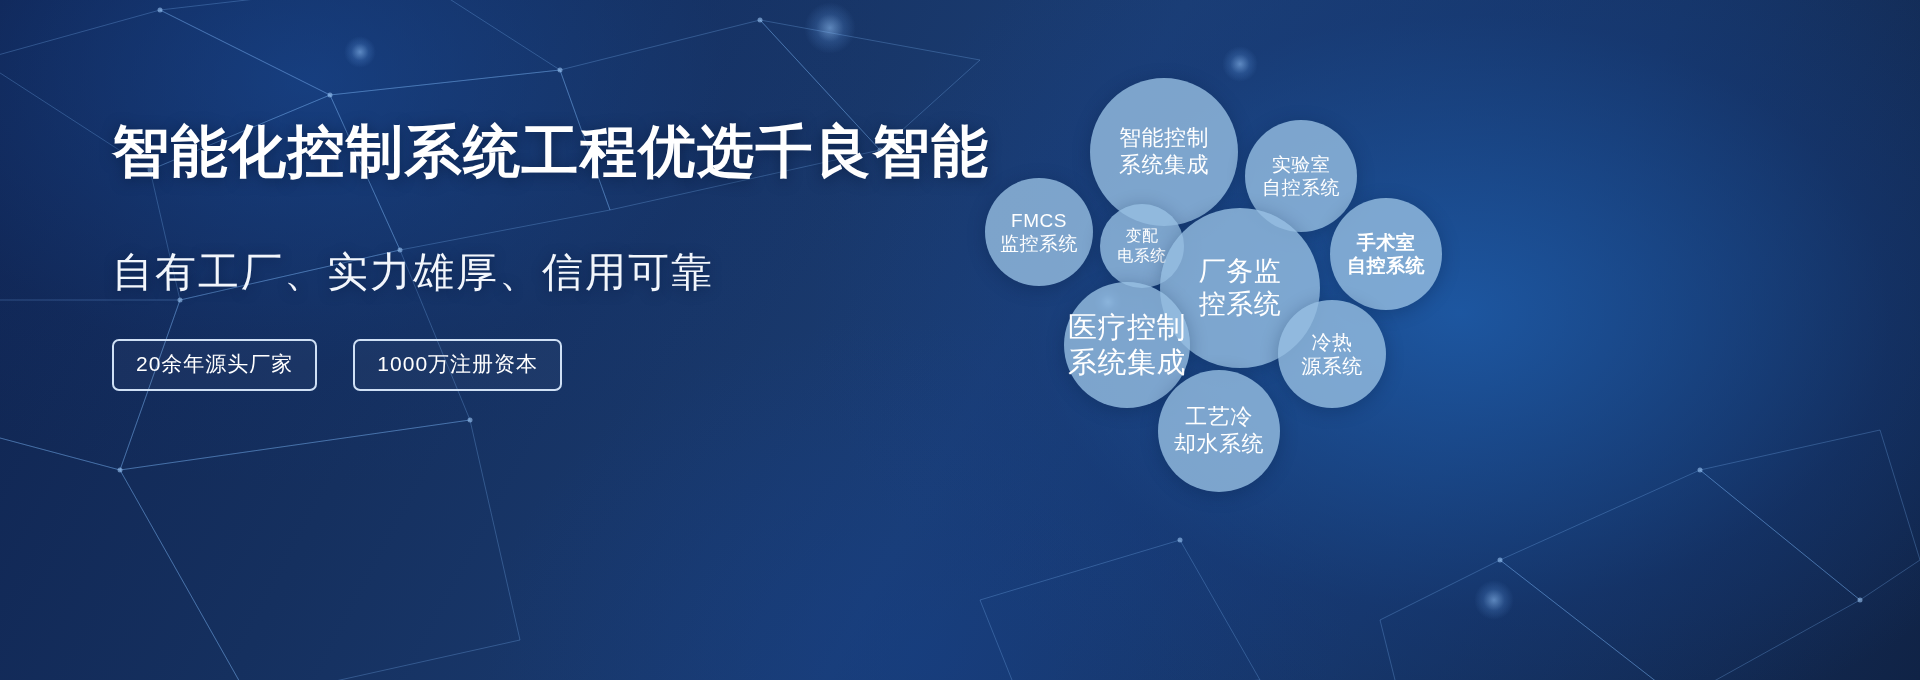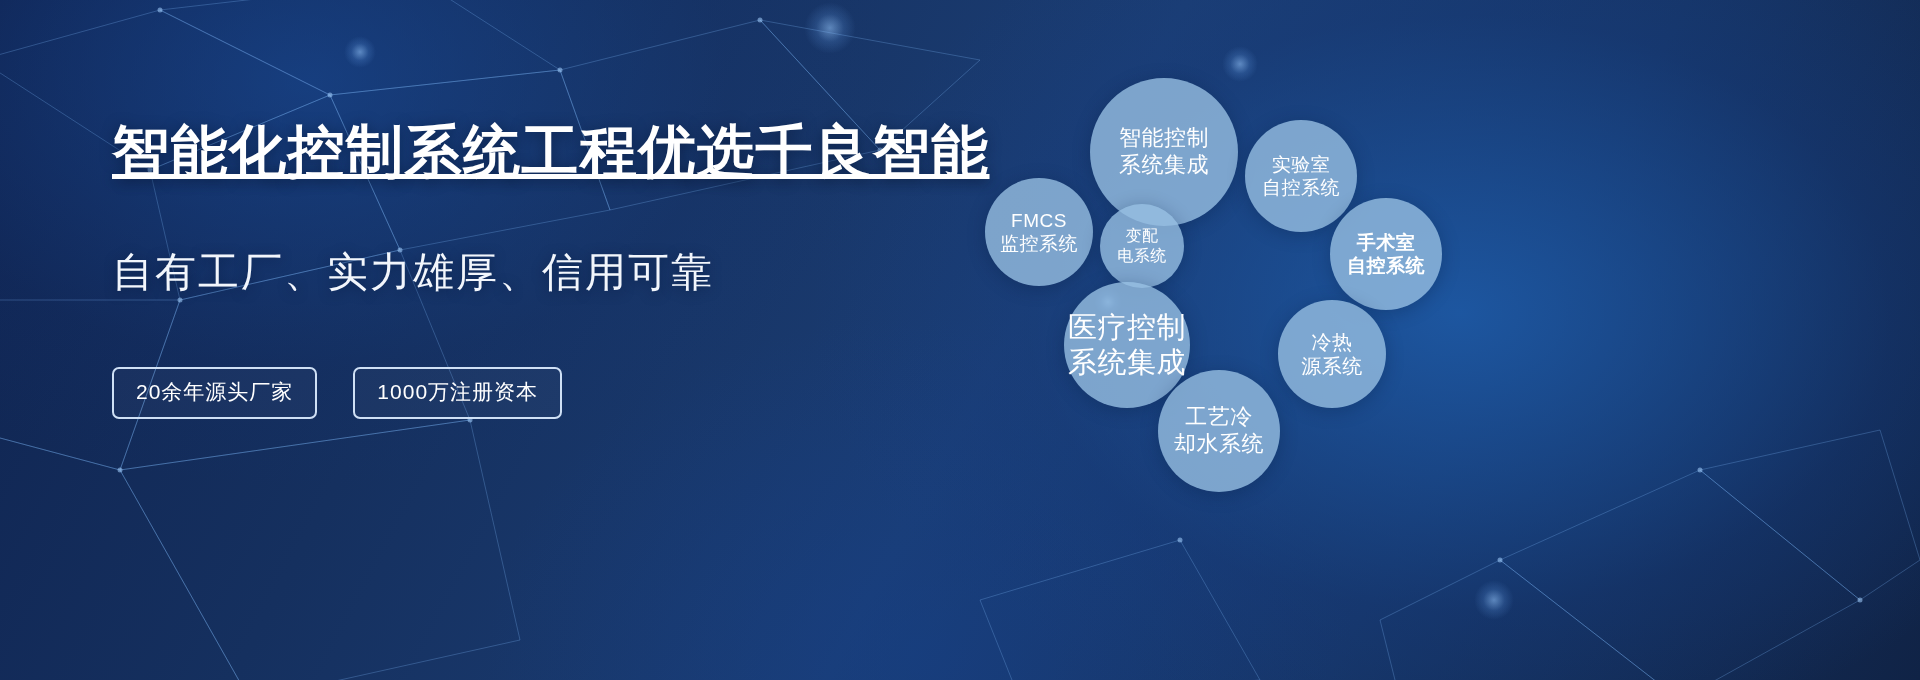--- a/index.html
+++ b/index.html
@@ -27,30 +27,29 @@
 
   
   .left{
     position:absolute; left:112px; top:118px; width:880px; z-index:6;
   }
   .headline{
     font-size:57px; font-weight:bold; color:#ffffff;
     letter-spacing:1.5px; line-height:1.18;
     text-shadow:0 2px 14px rgba(6,20,50,0.55);
     white-space:nowrap;
-    text-decoration:underline;
   }
   .subline{
     margin-top:63px;
     font-size:41px; color:#f2f6fc; font-weight:400;
     letter-spacing:2px; line-height:1.2;
     text-shadow:0 2px 12px rgba(6,20,50,0.5);
     white-space:nowrap;
   }
-  .badges{ margin-top:70px; display:flex; gap:36px;text-align:center; }
+  .badges{ margin-top:42px; display:flex; gap:36px;text-align:center; }
   .badge{
     border:2px solid #cfe0f5;
     border-radius:7px;
     padding:9px 22px 11px;
     font-size:21px; color:#ffffff;
     letter-spacing:1px;
     white-space:nowrap;
     background:rgba(255,255,255,0.03);
   }
   .badge.filled{
@@ -144,20 +143,24 @@
         <span>自控系统</span>
       </div>
       <div class="bubble" style="left: 160px; top: 204px; width: 84px; height: 84px; font-size: 16px;">
         <span>变配</span>
         <span>电系统</span>
       </div>
       <div class="bubble" style="left: 390px; top: 198px; width: 112px; height: 112px; font-size: 19px; font-weight: bold;">
         <span>手术室</span>
         <span>自控系统</span>
       </div>
+      <div class="bubble" style="left: 220px; top: 208px; width: 160px; height: 160px; font-size: 27px;">
+        <span>厂务监</span>
+        <span>控系统</span>
+      </div>
       <div class="bubble" style="left: 124px; top: 282px; width: 126px; height: 126px; font-size: 29px; text-align: right;">
         <span>医疗控制</span>
         <span>系统集成</span>
       </div>
       <div class="bubble" style="left: 338px; top: 300px; width: 108px; height: 108px; font-size: 20px;">
         <span>冷热</span>
         <span>源系统</span>
       </div>
       <div class="bubble" style="left: 218px; top: 370px; width: 122px; height: 122px; font-size: 22px; align-items: center;">
         <span>工艺冷</span>

